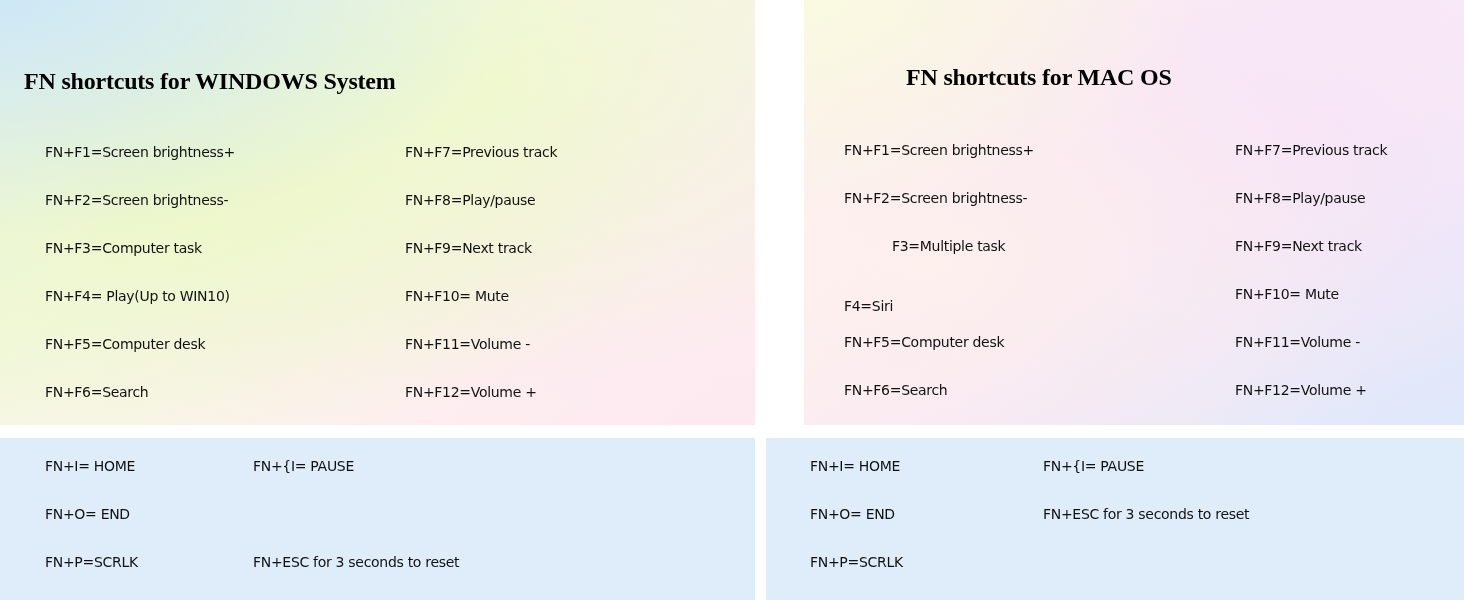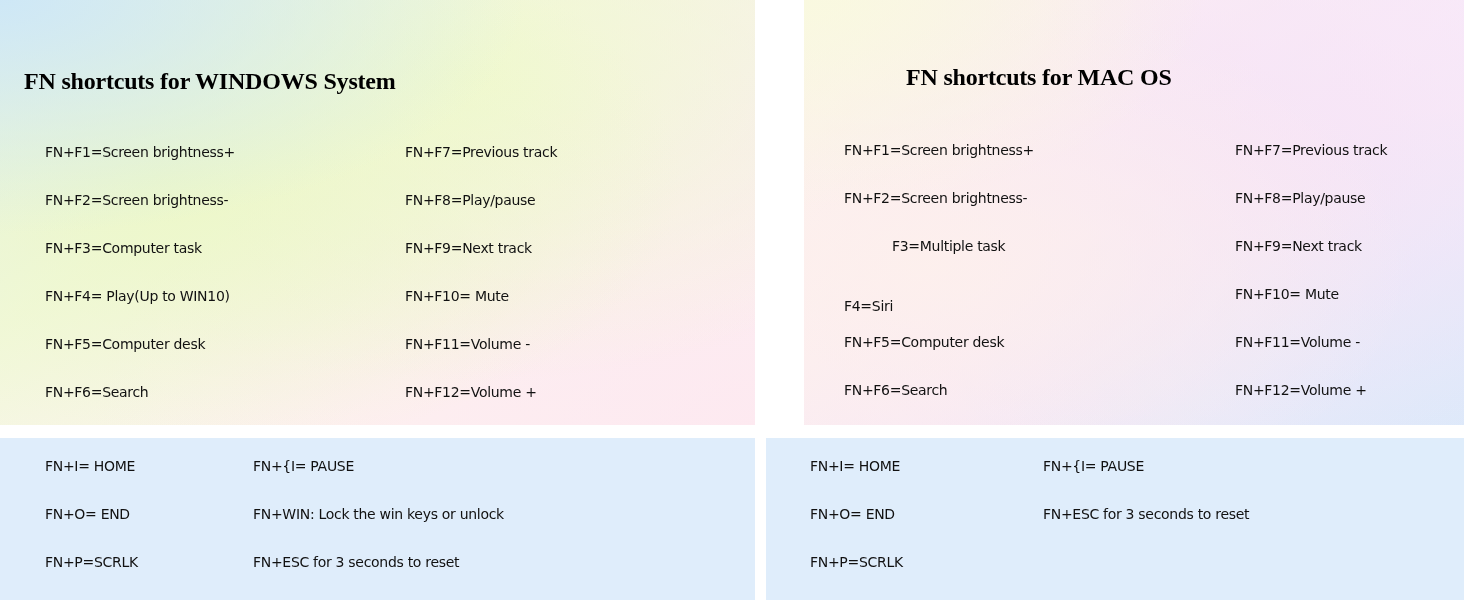--- a/index.html
+++ b/index.html
@@ -160,21 +160,20 @@
     <div class="sc mac-c2 mr4" style="left:431px;">FN+F11=Volume -</div>
     <div class="sc mac-c2 mr5" style="left:431px;">FN+F12=Volume +</div>
   </div>
 
   <div class="panel blue-left">
     <div class="sc win-b1" style="top:21px;">FN+I= HOME</div>
     <div class="sc win-b1" style="top:69px;">FN+O= END</div>
     <div class="sc win-b1" style="top:117px;">FN+P=SCRLK</div>
 
     <div class="sc win-b2" style="top:21px;">FN+{I= PAUSE</div>
-    <div class="sc win-b2" style="top:69px;">FN+WIN: Lock the win keys or unlock</div>
     <div class="sc win-b2" style="top:117px;">FN+ESC for 3 seconds to reset</div>
   </div>
 
   <div class="panel blue-right">
     <div class="sc" style="left:44px; top:21px;">FN+I= HOME</div>
     <div class="sc" style="left:44px; top:69px;">FN+O= END</div>
     <div class="sc" style="left:44px; top:117px;">FN+P=SCRLK</div>
 
     <div class="sc" style="left:277px; top:21px;">FN+{I= PAUSE</div>
     <div class="sc" style="left:277px; top:69px;">FN+ESC for 3 seconds to reset</div>

